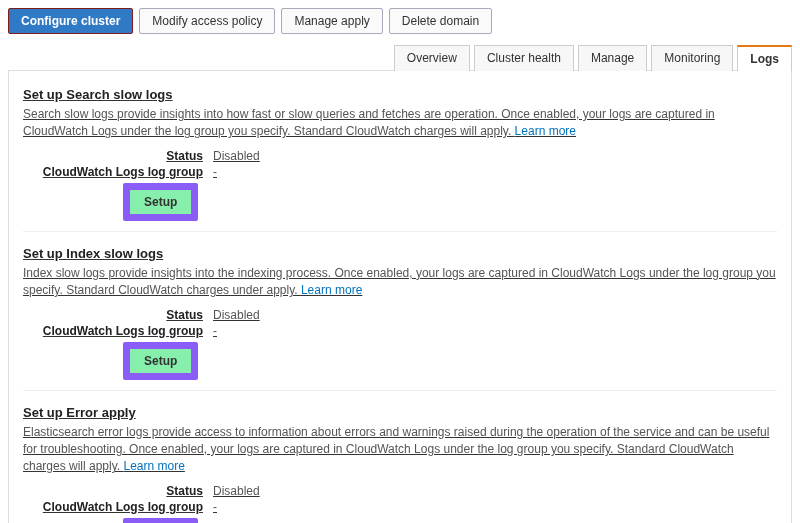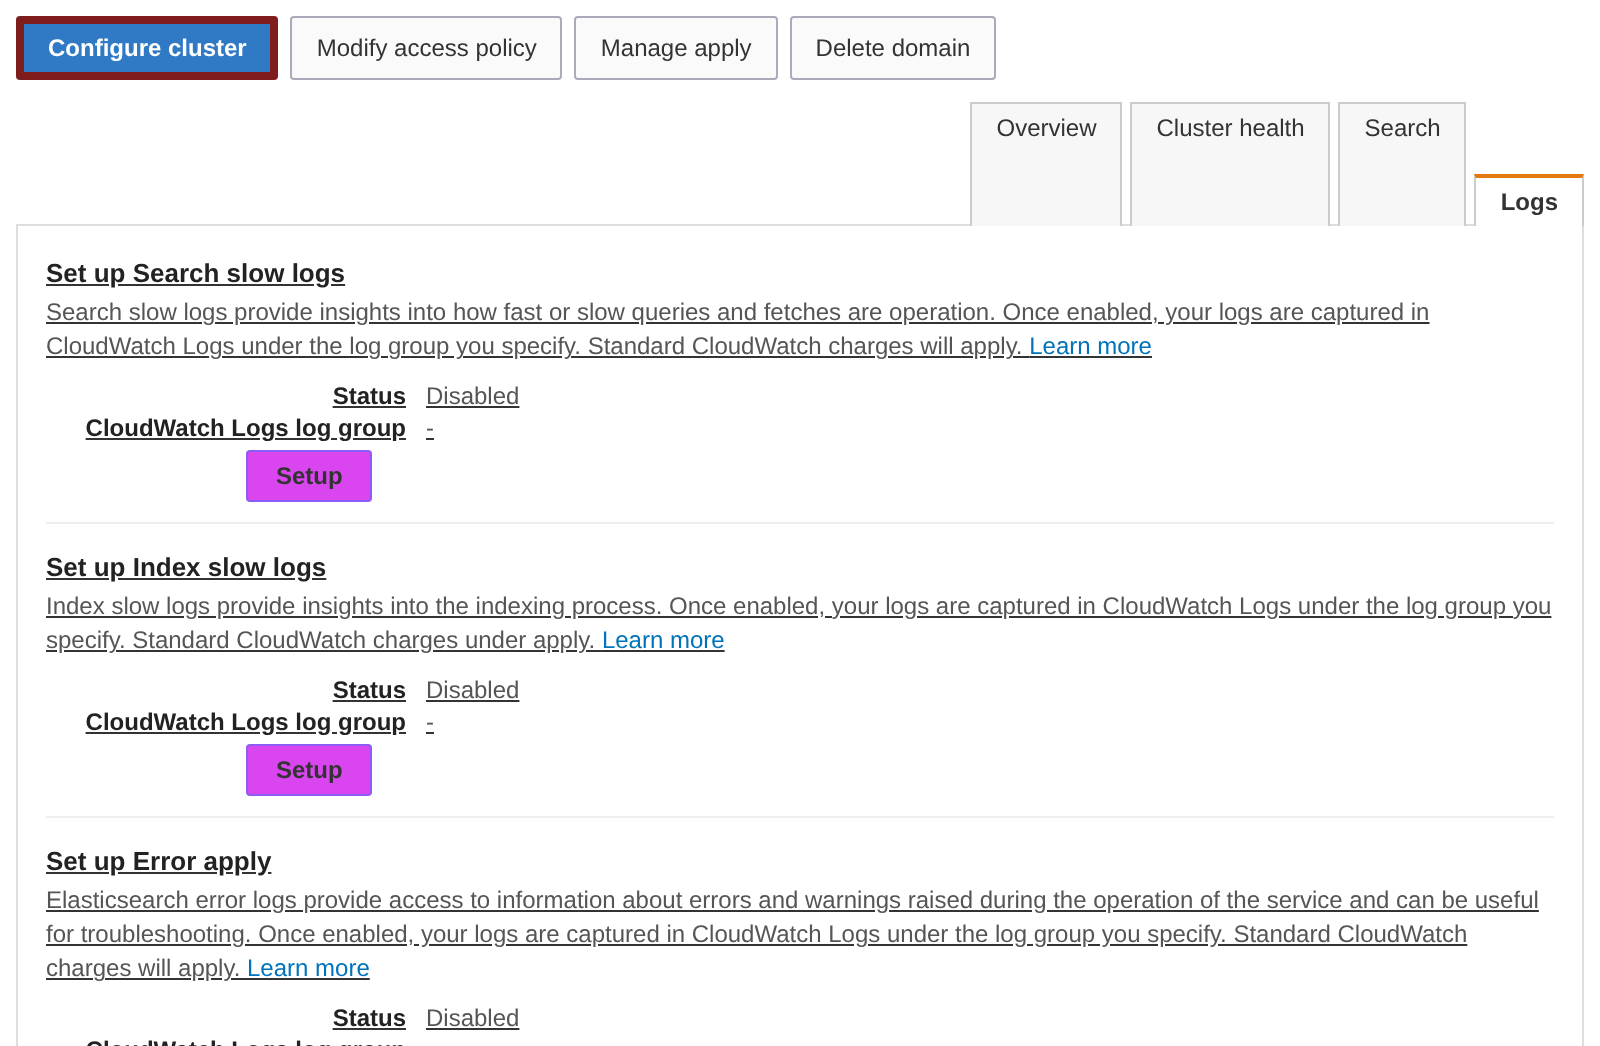--- a/index.html
+++ b/index.html
@@ -20,21 +20,21 @@
     border: 1px solid #aab;
     background: #fafafa;
     color: #333;
     padding: 5px 12px;
     font-size: 12px;
     border-radius: 2px;
     cursor: pointer;
   }
   .btn-primary {
     background: #2f79c5;
-    border: 4px solid #7f1d1d;
+    border: 1px solid #7f1d1d;
     color: #fff;
     font-weight: 600;
   }
   .tabs-wrap {
     border-bottom: 1px solid #ddd;
   }
   .tabs {
     display: flex;
     gap: 4px;
     padding-left: 12px;
@@ -48,21 +48,20 @@
     color: #333;
     font-size: 12px;
     cursor: pointer;
     position: relative;
     top: 1px;
   }
   .tab.active {
     border-top: 2px solid #e47911;
     background: #fff;
     font-weight: 600;
-    margin-top: 36px;
   }
   .panel {
     border: 1px solid #ddd;
     border-top: none;
     padding: 10px 14px 14px 14px;
   }
   .section {
     padding: 6px 0 10px 0;
     text-decoration: underline;
   }
@@ -99,22 +98,22 @@
     color: #222;
   }
   .kv .value {
     color: #555;
   }
   .setup-row {
     padding-left: 100px;
     margin-top: 4px;
   }
   .setup-btn {
-    border: 1px solid #8b5cf6;
-    background: #d946ef;
+    border: 7px solid #8b5cf6;
+    background: #86efac;
     padding: 5px 14px;
     font-size: 12px;
     border-radius: 2px;
     cursor: pointer;
     font-weight: 600;
     color: #333;
   }
 </style>
 </head>
 <body>
@@ -123,21 +122,22 @@
   <button class="btn btn-primary">Configure cluster</button>
   <button class="btn">Modify access policy</button>
   <button class="btn">Manage apply</button>
   <button class="btn">Delete domain</button>
 </div>
 
 <div class="tabs-wrap">
   <div class="tabs">
     <div class="tab">Overview</div>
     <div class="tab">Cluster health</div>
-    <div class="tab">Search</div>
+    <div class="tab">Manage</div>
+    <div class="tab">Monitoring</div>
     <div class="tab active">Logs</div>
   </div>
 </div>
 
 <div class="panel">
 
   <div class="section">
     <h3>Set up Search slow logs</h3>
     <p class="desc">
       <span>Search slow logs provide insights into how fast or slow queries and fetches are operation. Once enabled, your logs are captured in CloudWatch Logs under the log group you specify. Standard CloudWatch charges will apply. </span><a class="learn">Learn more</a>

